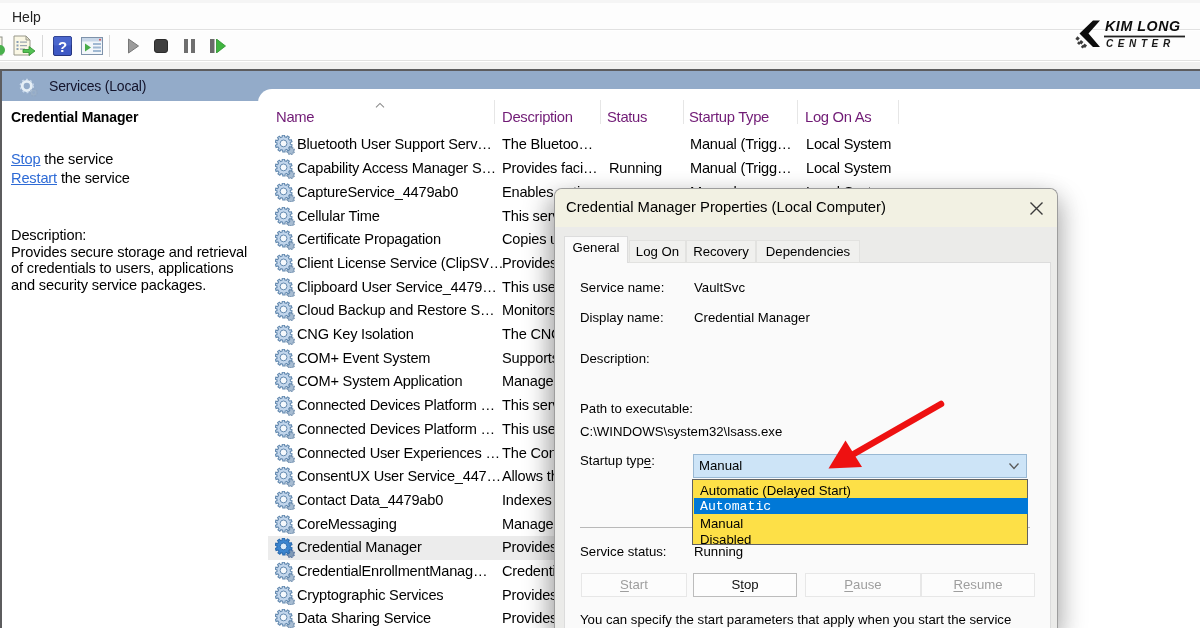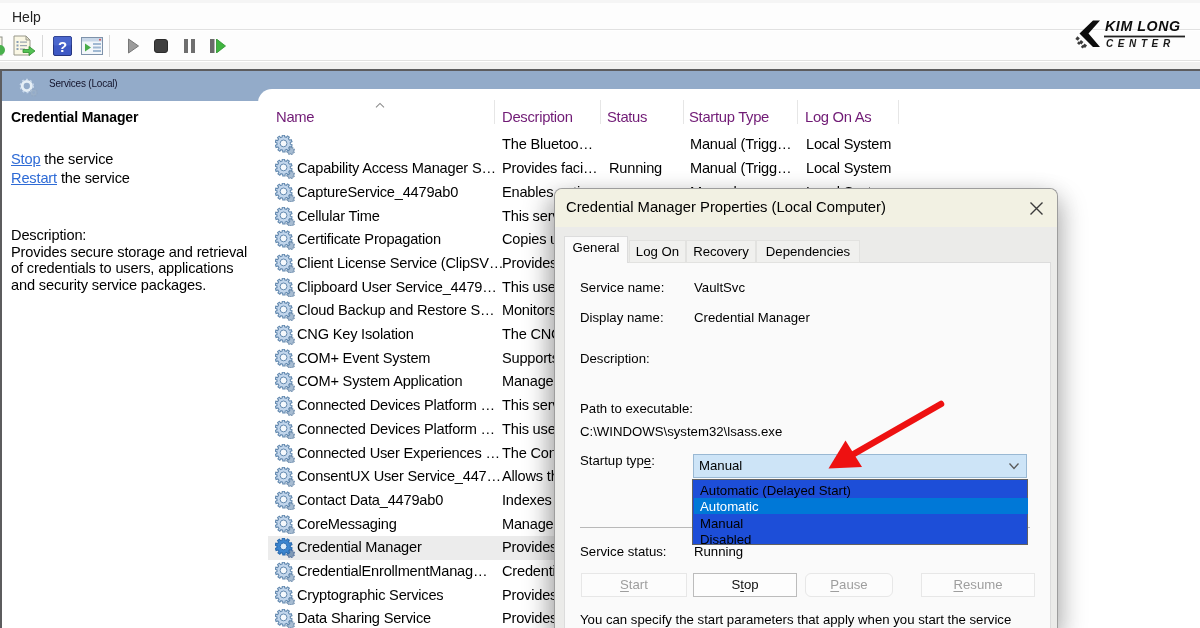--- a/index.html
+++ b/index.html
@@ -9,21 +9,21 @@
   
   #menubar { position:absolute; left:0; top:0; width:1200px; height:30px; background:#fdfdfd; border-top:3px solid #f5f5f5; border-bottom:1px solid #e1e1e1; }
   #menubar .help { position:absolute; left:12px; top:6px; font-size:14px; color:#222; }
   #toolbar { position:absolute; left:0; top:31px; width:1200px; height:30px; background:#fdfdfd; border-bottom:1px solid #e1e1e1; }
   #gapstrip { position:absolute; left:0; top:62px; width:1200px; height:7px; background:#f0f0f0; }
   .tsep { position:absolute; top:4px; width:1px; height:22px; background:#d8d8d8; }
   
   #frame { position:absolute; left:0; top:69px; width:1200px; height:559px; background:#fff; border-top:2px solid #5c5c5e; border-left:2px solid #5c5c5e; }
   #bluebar { position:absolute; left:2px; top:71px; width:1198px; height:30px; background:#93abc9; }
   #tabpage { position:absolute; left:258px; top:89px; width:942px; height:539px; background:#fff; border-top-left-radius:14px; }
-  #bluebar .svclabel { position:absolute; left:47px; top:7px; font-size:10px; letter-spacing:-0.2px; color:#13132b; }
+  #bluebar .svclabel { position:absolute; left:47px; top:7px; font-size:14px; letter-spacing:-0.2px; color:#13132b; }
   
   #leftpane { position:absolute; left:4px; top:101px; width:254px; height:527px; background:#fff; font-size:14.6px; letter-spacing:-0.15px; color:#000; }
   #leftpane b.title { position:absolute; font-size:14px; font-weight:bold; }
   #leftpane .lnk { color:#2e6bd6; text-decoration:underline; }
   
   #list { position:absolute; left:268px; top:89px; width:932px; height:539px; font-size:14.6px; letter-spacing:-0.2px; color:#000; }
   .hsep { position:absolute; top:11px; width:1px; height:24px; background:#e6e6e6; }
   .hdr { position:absolute; top:20px; color:#701a75; font-size:14.8px; letter-spacing:-0.3px; }
   .caret { position:absolute; left:106px; top:12px; width:12px; height:8px; }
   .row { position:absolute; left:0; height:23.8px; width:630px; }
@@ -44,23 +44,23 @@
   #dlg .body { position:absolute; left:0; top:38px; width:100%; height:403px; background:#ebebe9; }
   #dlg .page { position:absolute; left:9px; top:73px; width:487px; height:368px; background:#fafafa; border:1px solid #dcdcdc; border-bottom:none; }
   .tab { position:absolute; top:51px; height:23px; background:#f0f0ee; border:1px solid #e2e2e0; font-size:13.2px; text-align:center; padding-top:3px; }
   .tab.on { top:47px; height:27px; background:#fafafa; border:1px solid #dcdcdc; border-bottom:none; z-index:3; }
   .lbl { position:absolute; white-space:nowrap; }
   .val { position:absolute; white-space:nowrap; }
   #descbox { position:absolute; left:136px; top:154.5px; width:336px; height:47.5px; background:#fff; border:1px solid #a6a6a6; font-size:13.2px; line-height:16.6px; padding:1px 22px 0 5px; white-space:nowrap; }
   #descbox .sb { position:absolute; right:1px; top:1px; width:17px; height:44px; background:#fdfdfd; border-left:1px solid #ececec; }
   #combo { position:absolute; left:138px; top:265px; width:334px; height:24px; background:#cde4f7; border:1px solid #99b8d3; }
   #combo .ct { position:absolute; left:5px; top:3px; }
-  #ddl { position:absolute; left:137px; top:290px; width:336px; height:66px; background:#1d4ed8; border:1px solid #616161; z-index:5; }
+  #ddl { position:absolute; left:137px; top:290px; width:336px; height:66px; background:#fde047; border:1px solid #616161; z-index:5; }
   #ddl .it { position:absolute; left:1px; width:334px; height:16px; padding:1px 0 0 6px; }
-  #ddl .it.hl { background:#0078d7; color:#fff; }
+  #ddl .it.hl { background:#0078d7; color:#fff;font-family:Liberation Mono, monospace; }
   .grpline { position:absolute; left:25px; top:338px; width:450px; height:1px; background:#b9b9b9; }
   .btn { position:absolute; top:384px; height:24px; background:#fcfcfc; border:1px solid #e7e7e7; color:#9e9e9e; text-align:center; font-size:13.2px; padding-top:3px; }
   .btn.en { border:1px solid #bcbcbc; background:#fdfdfd; color:#111; }
   u.mn { text-decoration:underline; text-underline-offset:2px; }
 </style>
 </head>
 <body>
 <div id="menubar">
     <span class="help">Help</span>
   </div>
@@ -167,20 +167,21 @@
     </svg>
 <div class="hdr" style="left:8px;">Name</div>
 <div class="hdr" style="left:234px;">Description</div>
 <div class="hdr" style="left:339px;">Status</div>
 <div class="hdr" style="left:421px;">Startup Type</div>
 <div class="hdr" style="left:537px;">Log On As</div>
 <div class="row" style="top:44.4px;">
       <svg class="gi" width="19.5" height="19.5" viewBox="0 0 16 16">
         <use href="#gearN"></use>
       </svg>
+      <span class="nm">Bluetooth User Support Serv…</span>
       <span class="ds">The Bluetoo…</span>
       <span class="su">Manual (Trigg…</span>
       <span class="lo">Local System</span>
     </div>
 <div class="row" style="top:68.1px;">
       <svg class="gi" width="19.5" height="19.5" viewBox="0 0 16 16">
         <use href="#gearN"></use>
       </svg>
       <span class="nm">Capability Access Manager S…</span>
       <span class="ds">Provides faci…</span>
@@ -355,20 +356,20 @@
   <div id="ddl">
     <div class="it" style="top:2px;">Automatic (Delayed Start)</div>
     <div class="it hl" style="top:18px;">Automatic</div>
     <div class="it" style="top:34.5px;">Manual</div>
     <div class="it" style="top:51px;">Disabled</div>
   </div>
   <div class="lbl" style="left:25px; top:355px;">Service status:</div>
   <div class="val" style="left:139px; top:355px;">Running</div>
   <div class="btn" style="left:26px; width:106px;"><u class="mn">S</u>tart</div>
   <div class="btn en" style="left:138px; width:104px;">S<u class="mn">t</u>op</div>
-  <div class="btn" style="left:250px; width:88px;border-radius:6px;"><u class="mn">P</u>ause</div>
+  <div class="btn" style="left:250px; width:116px;"><u class="mn">P</u>ause</div>
   <div class="btn" style="left:366px; width:114px;"><u class="mn">R</u>esume</div>
   <div class="lbl" style="left:25px; top:423px;">You can specify the start parameters that apply when you start the service</div>
 </div>
 <svg id="redarrow" style="position:absolute;left:0;top:0;z-index:30;pointer-events:none" width="1200" height="628">
  <line x1="941" y1="404" x2="852" y2="455" stroke="#ee1111" stroke-width="6.5" stroke-linecap="round"></line>
  <polygon points="828.5,468.5 845.5,440.5 862,467" fill="#ee1111"></polygon>
 </svg>
 
 </body></html>

